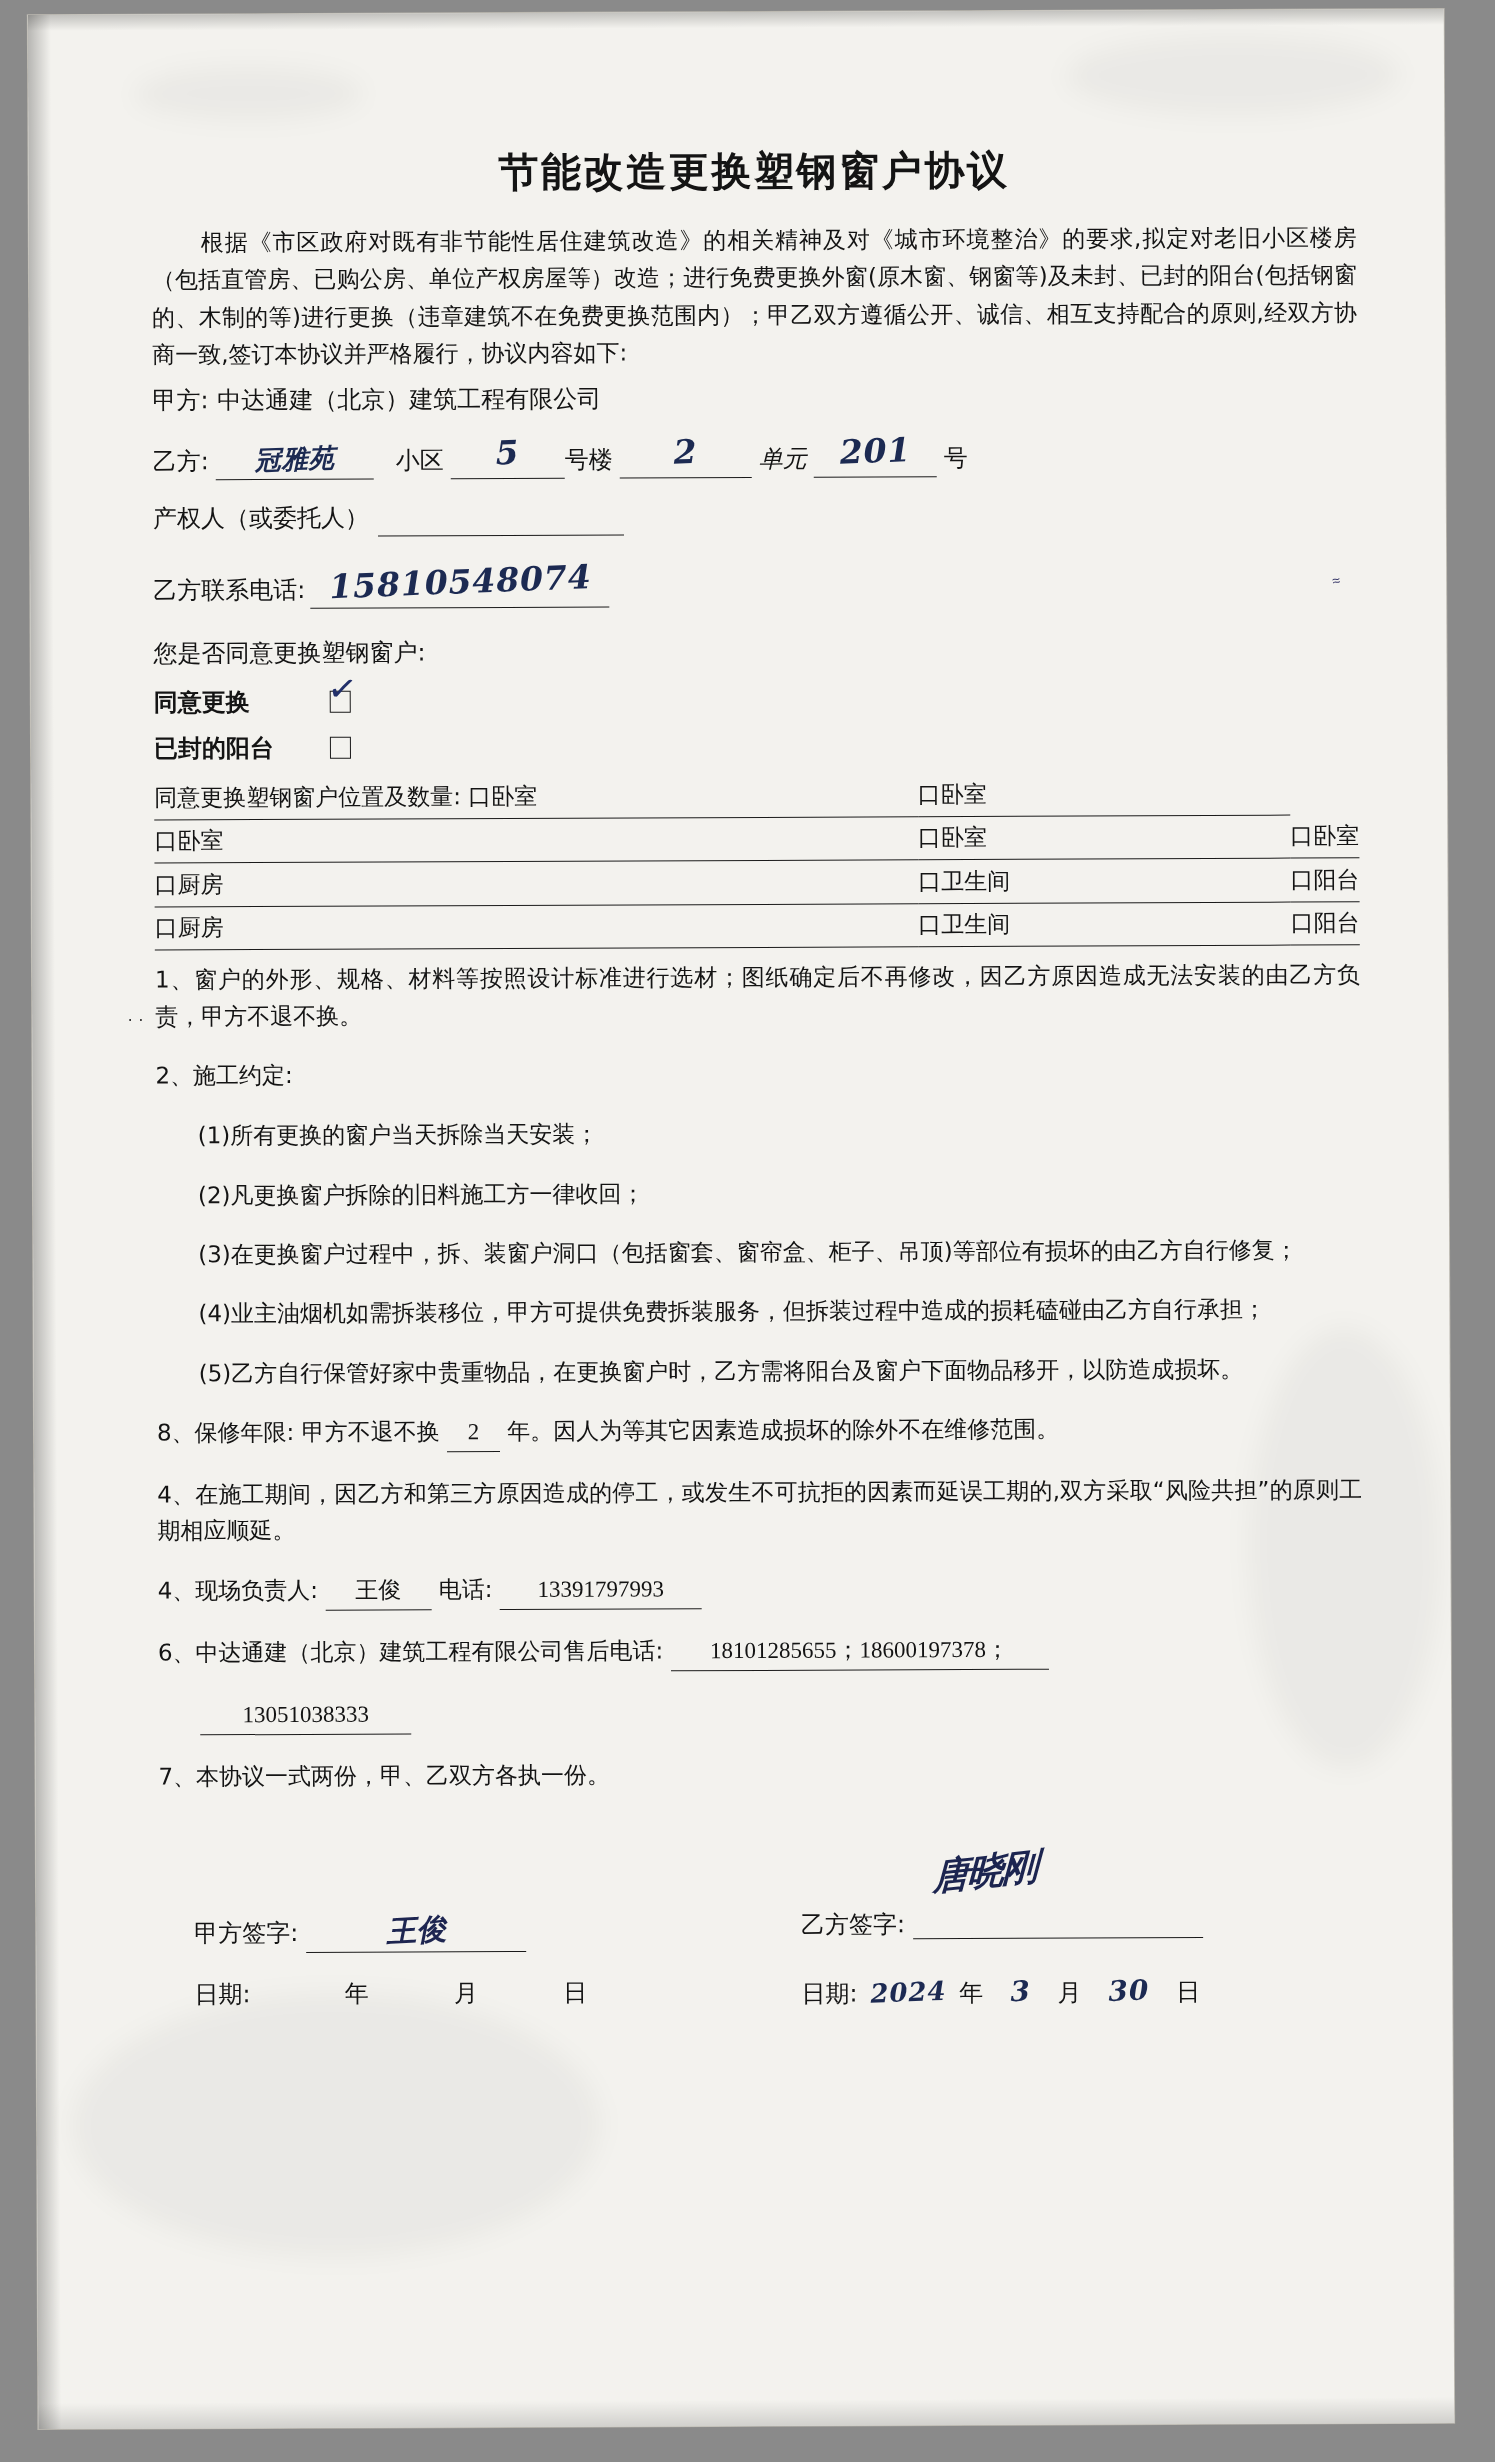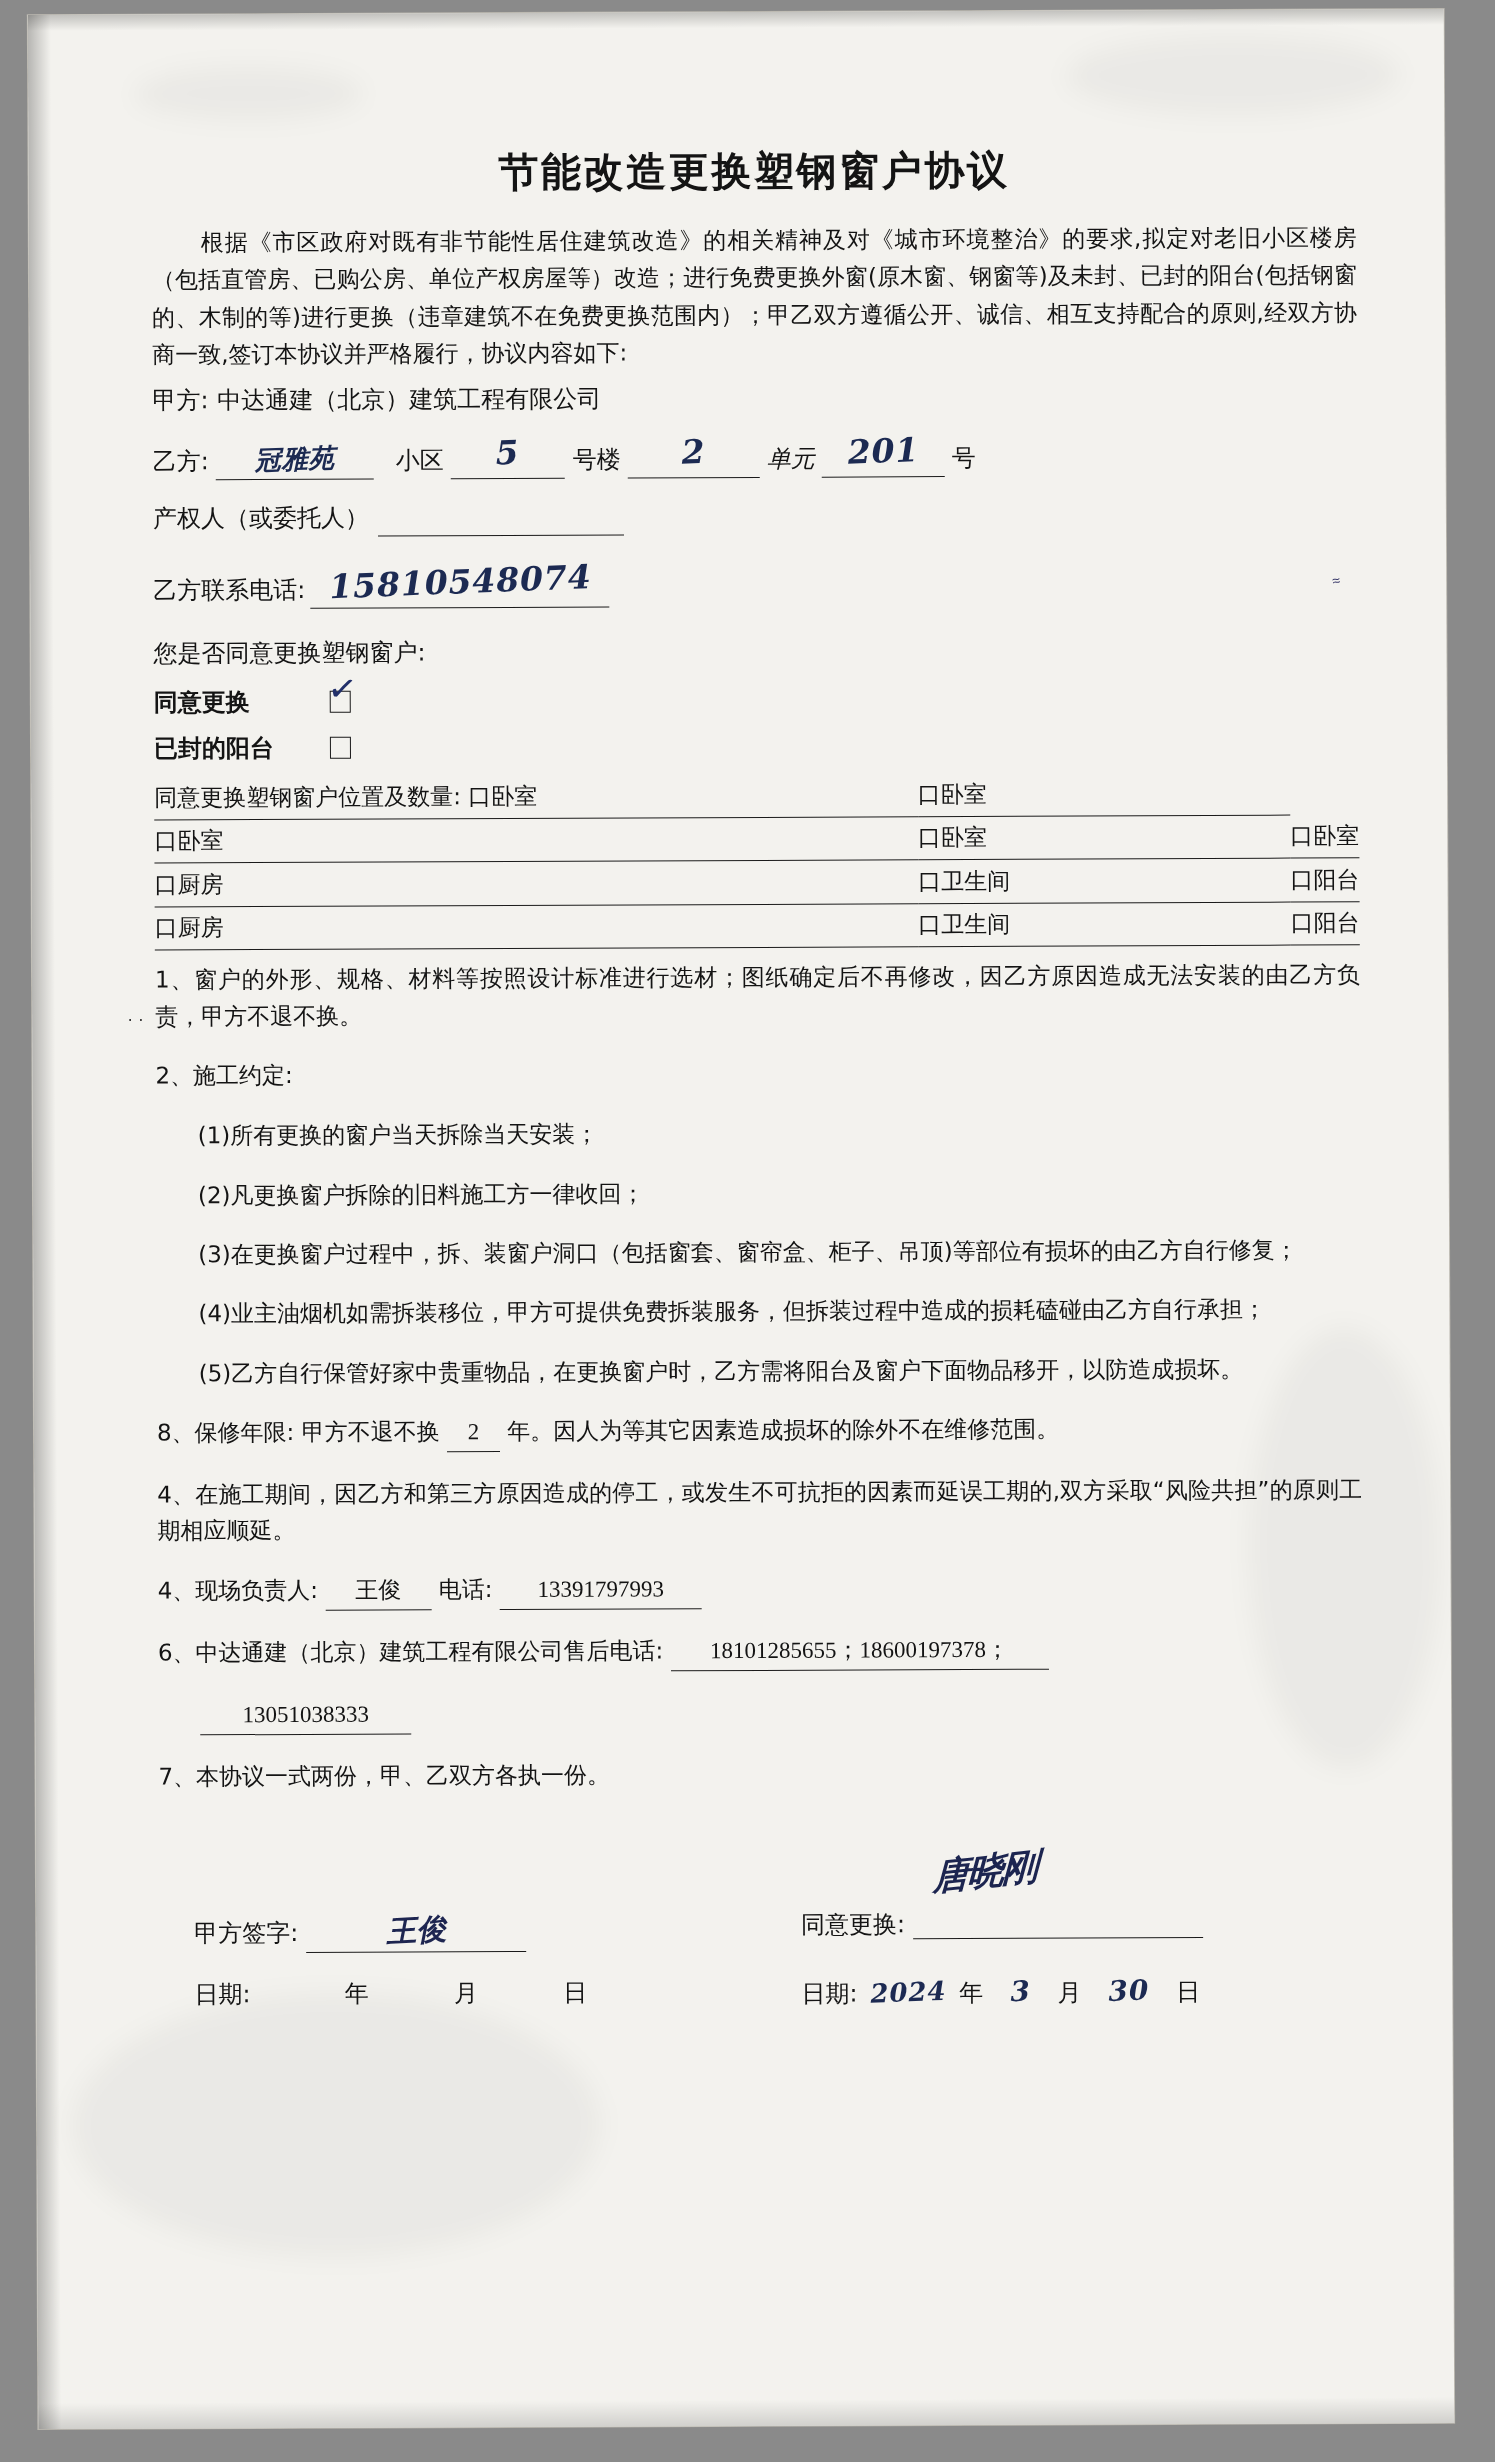--- a/index.html
+++ b/index.html
@@ -251,21 +251,21 @@
 
       <div class="line-row">
         <span class="lbl">乙方:</span>
         <span class="fill" style="width:158px;margin-left:7px;">
           <span class="hand">冠雅苑</span>
         </span>
         <span class="lbl" style="margin-left:22px;">小区</span>
         <span class="fill" style="width:114px;margin-left:7px;">
           <span class="hand big">5</span>
         </span>
-        <span class="lbl" style="margin-left:8px;">号楼</span>
+        <span class="lbl" style="margin-left:0;">号楼</span>
         <span class="fill" style="width:132px;margin-left:7px;">
           <span class="hand big">2</span>
         </span>
         <span class="lbl" style="margin-left:7px;font-style:italic;">单元</span>
         <span class="fill" style="width:123px;margin-left:7px;">
           <span class="hand big">201</span>
         </span>
         <span class="lbl" style="margin-left:7px;">号</span>
       </div>
 
@@ -369,21 +369,21 @@
         <div class="sig-scrawl">唐晓刚</div>
 
         <div class="sig-left">
           <span>甲方签字:</span>
           <span class="ul-long" style="width:220px;text-align:center;">
             <span class="sig-ink">王俊</span>
           </span>
         </div>
 
         <div class="sig-right">
-          <span>同意更换:</span>
+          <span>乙方签字:</span>
           <span class="ul-long" style="width:290px;">&nbsp;</span>
         </div>
 
         <div class="date-left">
           <span>日期:</span>
           <span style="display:inline-block;width:79px;"></span>
           <span>年</span>
           <span style="display:inline-block;width:70px;"></span>
           <span>月</span>
           <span style="display:inline-block;width:70px;"></span>

